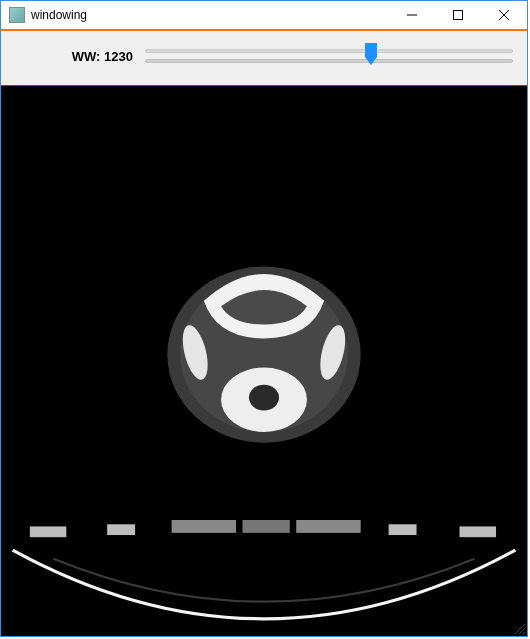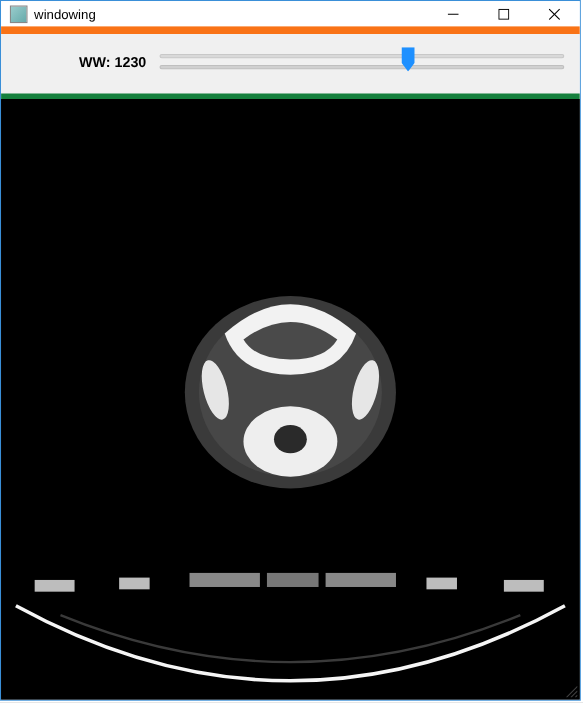--- a/index.html
+++ b/index.html
@@ -17,21 +17,21 @@
     border: 1px solid #3a8fd8;
     background: #fff;
     display: flex;
     flex-direction: column;
   }
   .titlebar {
     height: 30px;
     background: #fff;
     display: flex;
     align-items: center;
-    border-bottom: 7px solid #f97316;
+    border-bottom: 2px solid #f97316;
   }
   .titlebar .app-icon {
     width: 16px; height: 16px;
     margin: 0 6px 0 8px;
     background: linear-gradient(135deg,#9cc 0%,#6aa 100%);
     border: 1px solid #888;
   }
   .titlebar .title {
     flex: 1;
     color: #000;
@@ -40,21 +40,21 @@
   .winbtn {
     width: 46px; height: 30px;
     display: flex; align-items: center; justify-content: center;
     color: #000;
   }
   .winbtn svg { width: 10px; height: 10px; }
 
   .controls {
     background: #f0f0f0;
     padding: 8px 14px 12px 14px;
-    border-bottom: 5px solid #15803d;
+    border-bottom: 1px solid #15803d;
   }
   .ctrl-row {
     display: flex;
     align-items: center;
     padding: 6px 0;
   }
   .ctrl-label {
     width: 130px;
     text-align: right;
     padding-right: 12px;

